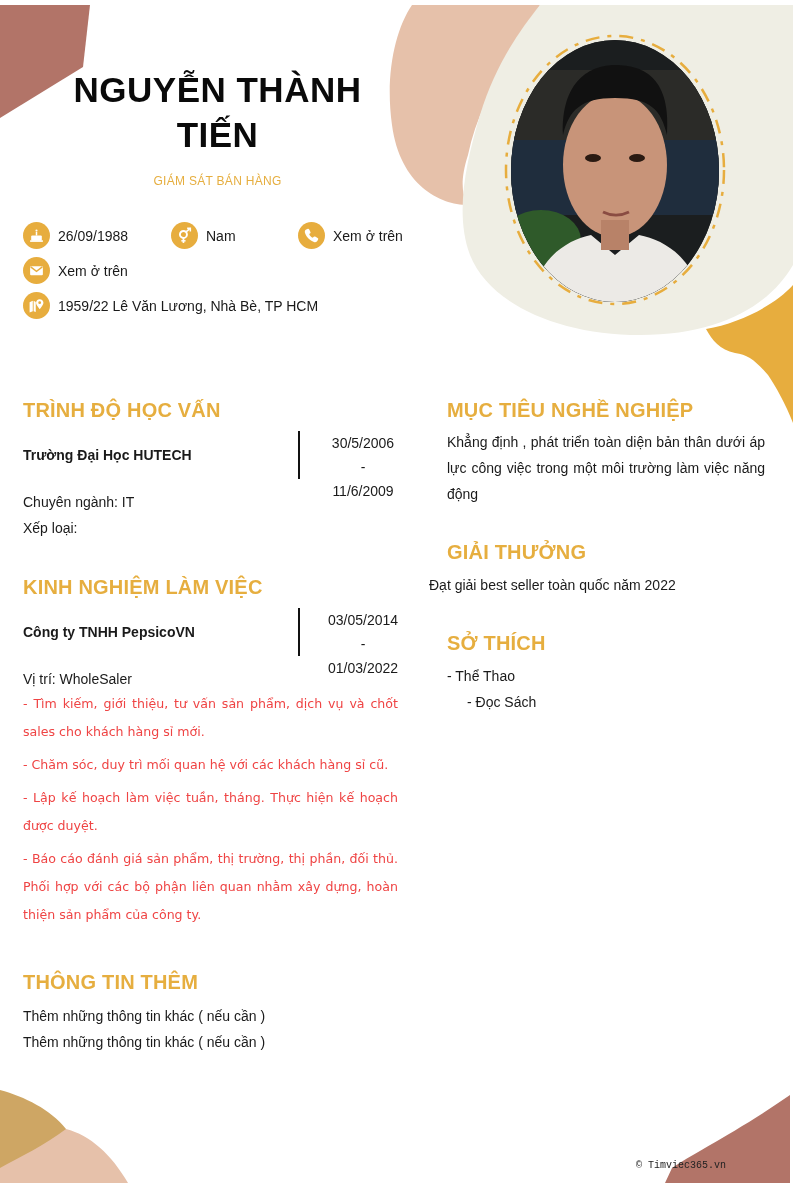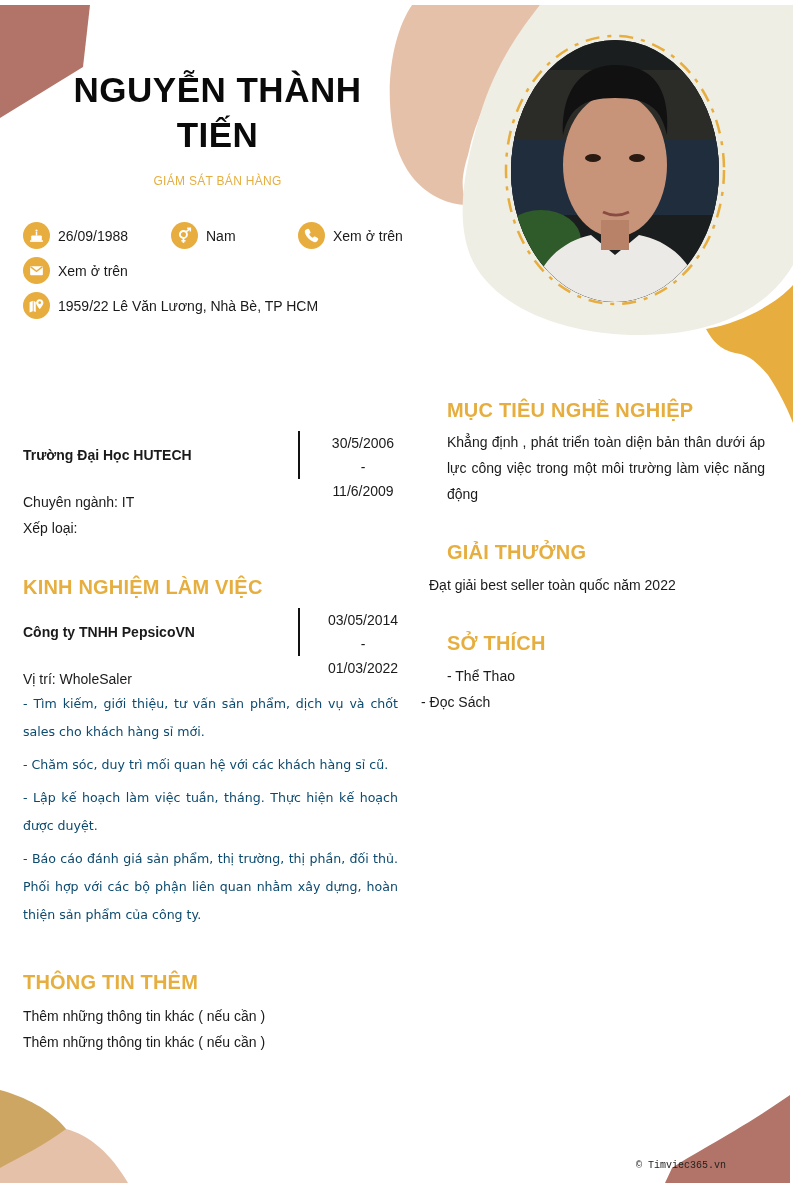--- a/index.html
+++ b/index.html
@@ -17,21 +17,21 @@
     .cicon svg { width: 17px; height: 17px; }
 
     .photo-wrap { position: absolute; left: 503px; top: 28px; width: 224px; height: 274px; }
     .photo-ring { position: absolute; left: 0; top: 0; width: 224px; height: 274px; }
     .photo { position: absolute; left: 8px; top: 7px; width: 208px; height: 262px; border-radius: 50%; overflow: hidden; background: #222; }
 
     .sec-h { position: absolute; font-weight: 700; font-size: 20px; color: #e6ae3f; letter-spacing: 0.2px; }
     .t { position: absolute; font-size: 14px; color: #1a1a1a; }
     .b { font-weight: 700; }
     .datebox { position: absolute; border-left: 2px solid #111; padding-left: 28px; font-size: 14px; line-height: 24px; text-align: center; color: #1a1a1a; }
-    .para { position: absolute; font-size: 13.5px; line-height: 28px; color: #0c4a6e; text-align: justify; font-family: "DejaVu Sans", sans-serif; font-size: 12.6px; }
+    .para { position: absolute; font-size: 13.5px; line-height: 28px; color: #ef4444; text-align: justify; font-family: "DejaVu Sans", sans-serif; font-size: 12.6px; }
     .copy { position: absolute; left: 636px; top: 1155px; font-family: "Liberation Mono", monospace; font-size: 10px; color: #222; }
   </style>
 </head>
 <body>
 
 <div class="page">
 
   <svg class="deco" viewBox="0 0 793 1178">
 
     <path d="M0,0 L90,0 L83,62 L0,113 Z" fill="#b27468"></path>
@@ -121,20 +121,21 @@
         <ellipse cx="82" cy="118" rx="8" ry="4" fill="#2a1a12"></ellipse>
         <ellipse cx="126" cy="118" rx="8" ry="4" fill="#2a1a12"></ellipse>
         <path d="M92,172 C100,176 110,176 118,172" fill="none" stroke="#8a4c42" stroke-width="3"></path>
       </svg>
     </div>
     <svg class="photo-ring" viewBox="0 0 224 274">
       <ellipse cx="112" cy="137" rx="109" ry="134" fill="none" stroke="#e7ad3e" stroke-width="2.5" stroke-dasharray="14 8 4 8"></ellipse>
     </svg>
   </div>
 
+  <div class="sec-h" style="left:23px; top:394px;">TRÌNH ĐỘ HỌC VẤN</div>
   <div class="t b" style="left:23px; top:442px;">Trường Đại Học HUTECH</div>
   <div class="datebox" style="left:298px; top:426px; width:100px; height:48px;">
     <div>30/5/2006 -</div>
     <div>11/6/2009</div>
   </div>
   <div class="t" style="left:23px; top:489px;">Chuyên ngành: IT</div>
   <div class="t" style="left:23px; top:515px;">Xếp loại:</div>
 
   <div class="sec-h" style="left:23px; top:571px;">KINH NGHIỆM LÀM VIỆC</div>
   <div class="t b" style="left:23px; top:619px;">Công ty TNHH PepsicoVN</div>
@@ -153,16 +154,16 @@
   <div class="t" style="left:23px; top:1029px;">Thêm những thông tin khác ( nếu cần )</div>
 
   <div class="sec-h" style="left:447px; top:394px;">MỤC TIÊU NGHỀ NGHIỆP</div>
   <div class="t" style="left:447px; top:424px; width:318px; line-height:26px; text-align:justify;">Khẳng định , phát triển toàn diện bản thân dưới áp lực công việc trong một môi trường làm việc năng động</div>
 
   <div class="sec-h" style="left:447px; top:536px;">GIẢI THƯỞNG</div>
   <div class="t" style="left:429px; top:572px;">Đạt giải best seller toàn quốc năm 2022</div>
 
   <div class="sec-h" style="left:447px; top:627px;">SỞ THÍCH</div>
   <div class="t" style="left:447px; top:663px;">- Thể Thao</div>
-  <div class="t" style="left:421px; top:689px;">- Đọc Sách</div>
+  <div class="t" style="left:467px; top:689px;">- Đọc Sách</div>
 
   <div class="copy">© Timviec365.vn</div>
 </div>
 
 </body></html>

